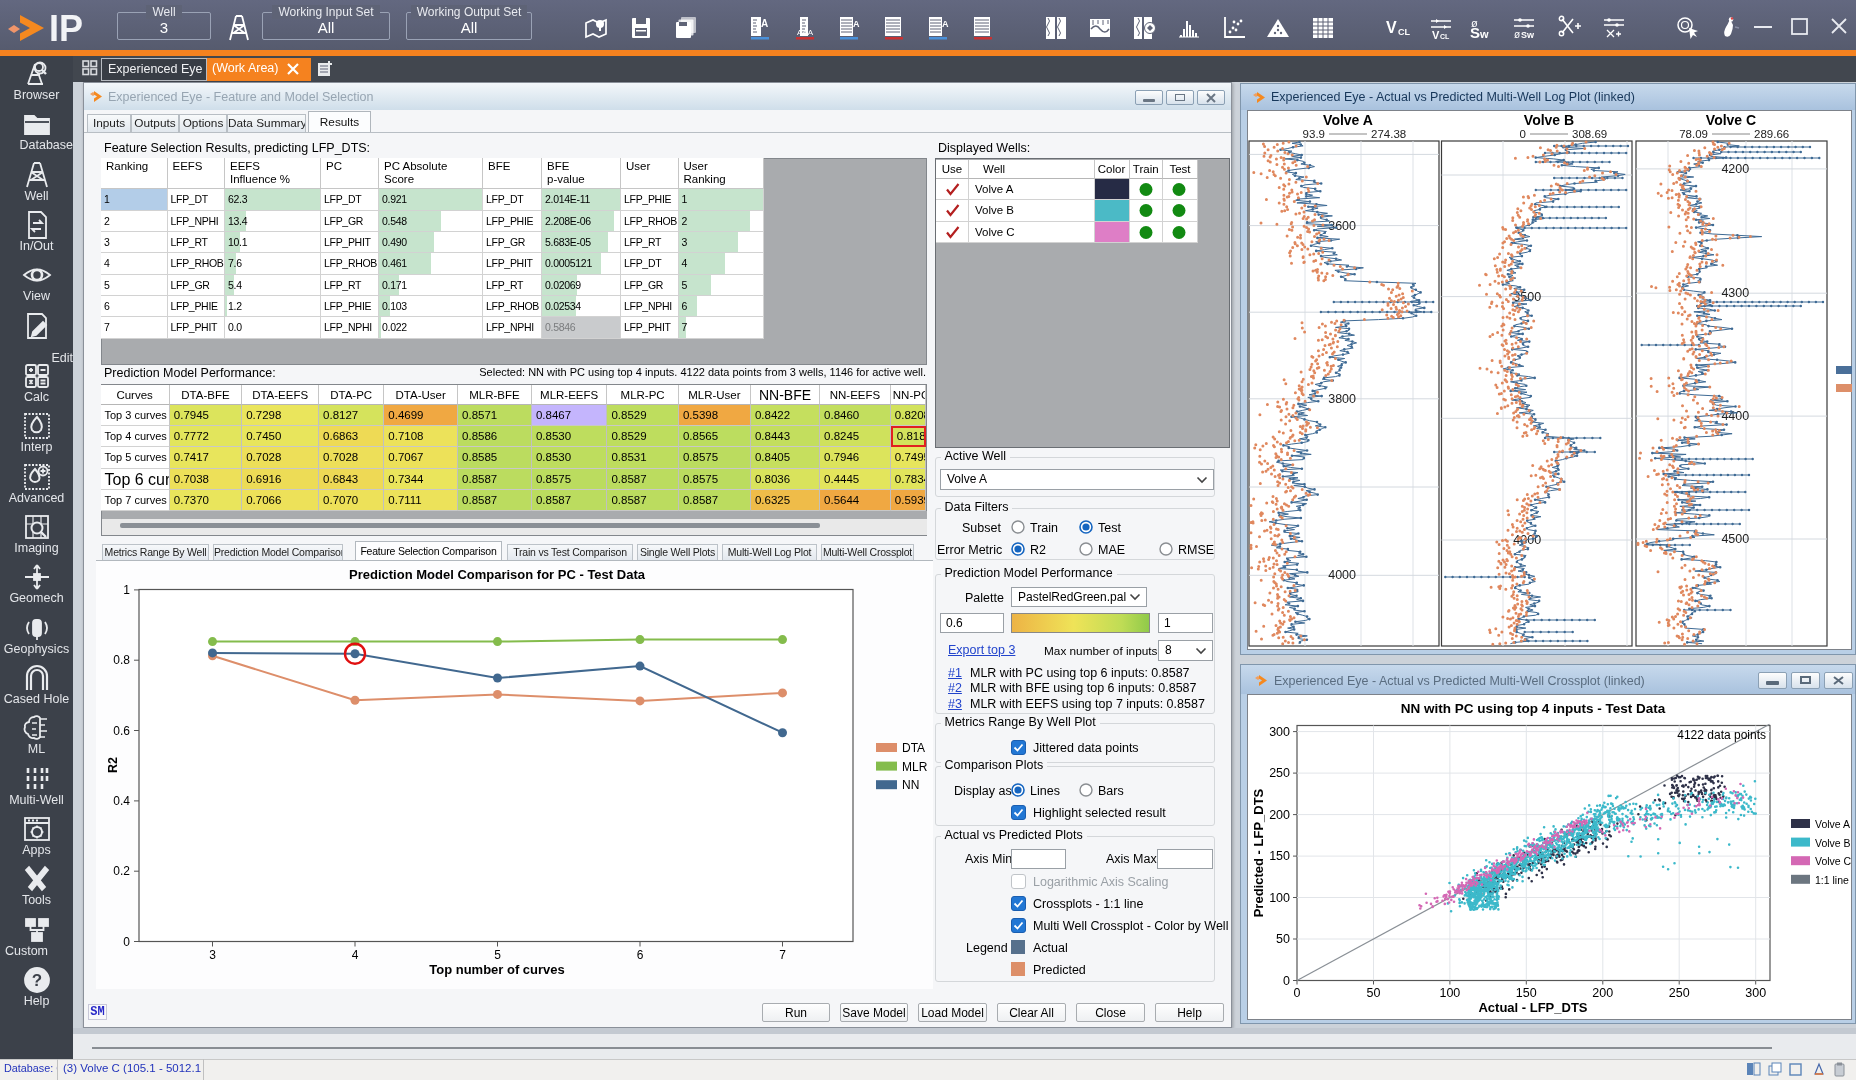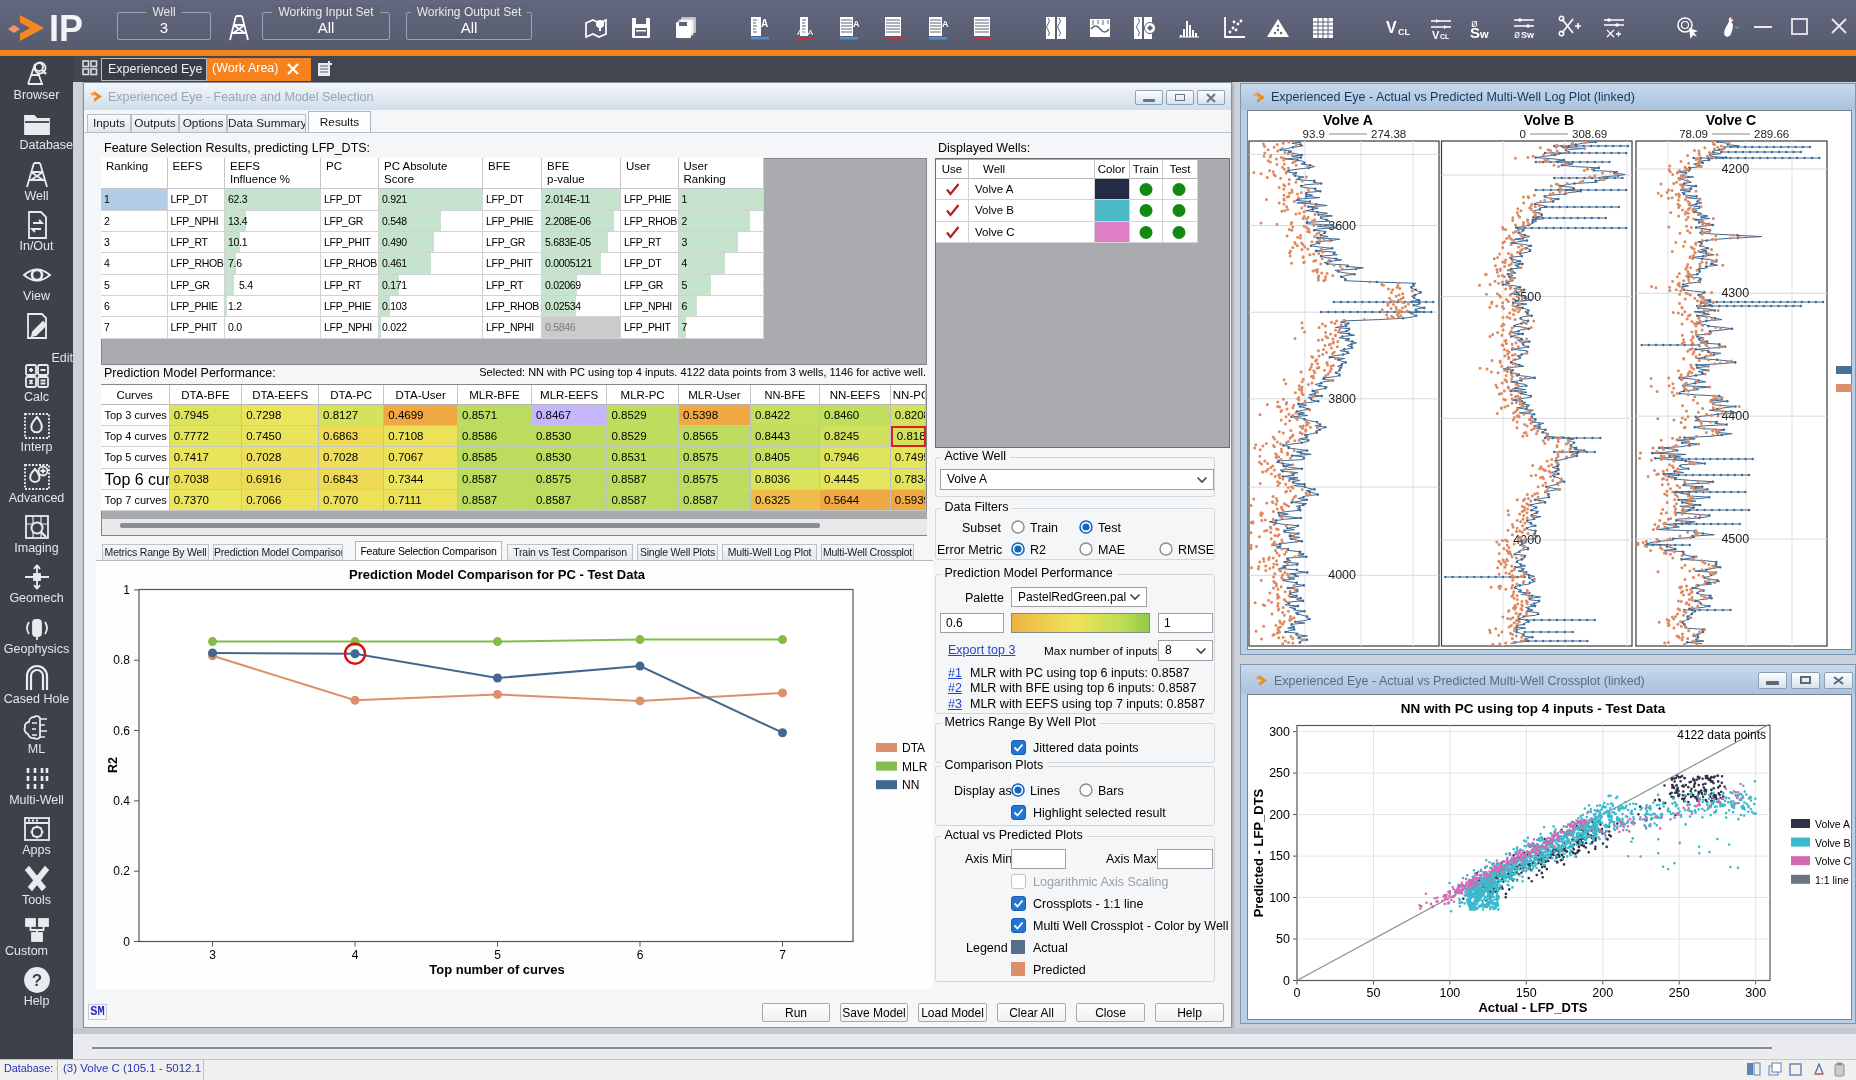--- a/index.html
+++ b/index.html
@@ -396,21 +396,21 @@
 <div class="abs" style="left:167.5px;top:253.29000000000002px;width:57.5px;height:21.33px;border-right:1px solid #d2d2d2;border-bottom:1px solid #d2d2d2;font-size:10.5px;letter-spacing:-0.3px;color:#000;padding-left:3px;line-height:21.33px;overflow:hidden;white-space:nowrap;background:#fff">LFP_RHOB</div>
 <div class="abs" style="left:225px;top:253.29000000000002px;width:96px;height:21.33px;border-right:1px solid #d2d2d2;border-bottom:1px solid #d2d2d2;font-size:10.5px;letter-spacing:-0.3px;color:#000;padding-left:3px;line-height:21.33px;overflow:hidden;white-space:nowrap;background:linear-gradient(to right,#c6e4cd 12%,#fff 12%)">7.6</div>
 <div class="abs" style="left:321px;top:253.29000000000002px;width:58px;height:21.33px;border-right:1px solid #d2d2d2;border-bottom:1px solid #d2d2d2;font-size:10.5px;letter-spacing:-0.3px;color:#000;padding-left:3px;line-height:21.33px;overflow:hidden;white-space:nowrap;background:#fff">LFP_RHOB</div>
 <div class="abs" style="left:379px;top:253.29000000000002px;width:104px;height:21.33px;border-right:1px solid #d2d2d2;border-bottom:1px solid #d2d2d2;font-size:10.5px;letter-spacing:-0.3px;color:#000;padding-left:3px;line-height:21.33px;overflow:hidden;white-space:nowrap;background:linear-gradient(to right,#c6e4cd 50%,#fff 50%)">0.461</div>
 <div class="abs" style="left:483px;top:253.29000000000002px;width:59px;height:21.33px;border-right:1px solid #d2d2d2;border-bottom:1px solid #d2d2d2;font-size:10.5px;letter-spacing:-0.3px;color:#000;padding-left:3px;line-height:21.33px;overflow:hidden;white-space:nowrap;background:#fff">LFP_PHIT</div>
 <div class="abs" style="left:542px;top:253.29000000000002px;width:79px;height:21.33px;border-right:1px solid #d2d2d2;border-bottom:1px solid #d2d2d2;font-size:10.5px;letter-spacing:-0.3px;color:#000;padding-left:3px;line-height:21.33px;overflow:hidden;white-space:nowrap;background:linear-gradient(to right,#c6e4cd 76%,#fff 76%)">0.0005121</div>
 <div class="abs" style="left:621px;top:253.29000000000002px;width:57.5px;height:21.33px;border-right:1px solid #d2d2d2;border-bottom:1px solid #d2d2d2;font-size:10.5px;letter-spacing:-0.3px;color:#000;padding-left:3px;line-height:21.33px;overflow:hidden;white-space:nowrap;background:#fff">LFP_DT</div>
 <div class="abs" style="left:678.5px;top:253.29000000000002px;width:85.0px;height:21.33px;border-right:1px solid #d2d2d2;border-bottom:1px solid #d2d2d2;font-size:10.5px;letter-spacing:-0.3px;color:#000;padding-left:3px;line-height:21.33px;overflow:hidden;white-space:nowrap;background:linear-gradient(to right,#c6e4cd 55%,#fff 55%)">4</div>
 <div class="abs" style="left:101px;top:274.62px;width:66.5px;height:21.33px;border-right:1px solid #d2d2d2;border-bottom:1px solid #d2d2d2;font-size:10.5px;letter-spacing:-0.3px;color:#000;padding-left:3px;line-height:21.33px;overflow:hidden;white-space:nowrap;background:#fff">5</div>
 <div class="abs" style="left:167.5px;top:274.62px;width:57.5px;height:21.33px;border-right:1px solid #d2d2d2;border-bottom:1px solid #d2d2d2;font-size:10.5px;letter-spacing:-0.3px;color:#000;padding-left:3px;line-height:21.33px;overflow:hidden;white-space:nowrap;background:#fff">LFP_GR</div>
-<div class="abs" style="left:225px;top:274.62px;width:96px;height:21.33px;border-right:1px solid #d2d2d2;border-bottom:1px solid #d2d2d2;font-size:10.5px;letter-spacing:-0.3px;color:#000;padding-left:14px;line-height:21.33px;overflow:hidden;white-space:nowrap;background:linear-gradient(to right,#c6e4cd 9%,#fff 9%)">5.4</div>
+<div class="abs" style="left:225px;top:274.62px;width:96px;height:21.33px;border-right:1px solid #d2d2d2;border-bottom:1px solid #d2d2d2;font-size:10.5px;letter-spacing:-0.3px;color:#000;padding-left:3px;line-height:21.33px;overflow:hidden;white-space:nowrap;background:linear-gradient(to right,#c6e4cd 9%,#fff 9%)">5.4</div>
 <div class="abs" style="left:321px;top:274.62px;width:58px;height:21.33px;border-right:1px solid #d2d2d2;border-bottom:1px solid #d2d2d2;font-size:10.5px;letter-spacing:-0.3px;color:#000;padding-left:3px;line-height:21.33px;overflow:hidden;white-space:nowrap;background:#fff">LFP_RT</div>
 <div class="abs" style="left:379px;top:274.62px;width:104px;height:21.33px;border-right:1px solid #d2d2d2;border-bottom:1px solid #d2d2d2;font-size:10.5px;letter-spacing:-0.3px;color:#000;padding-left:3px;line-height:21.33px;overflow:hidden;white-space:nowrap;background:linear-gradient(to right,#c6e4cd 19%,#fff 19%)">0.171</div>
 <div class="abs" style="left:483px;top:274.62px;width:59px;height:21.33px;border-right:1px solid #d2d2d2;border-bottom:1px solid #d2d2d2;font-size:10.5px;letter-spacing:-0.3px;color:#000;padding-left:3px;line-height:21.33px;overflow:hidden;white-space:nowrap;background:#fff">LFP_RT</div>
 <div class="abs" style="left:542px;top:274.62px;width:79px;height:21.33px;border-right:1px solid #d2d2d2;border-bottom:1px solid #d2d2d2;font-size:10.5px;letter-spacing:-0.3px;color:#000;padding-left:3px;line-height:21.33px;overflow:hidden;white-space:nowrap;background:linear-gradient(to right,#c6e4cd 45%,#fff 45%)">0.02069</div>
 <div class="abs" style="left:621px;top:274.62px;width:57.5px;height:21.33px;border-right:1px solid #d2d2d2;border-bottom:1px solid #d2d2d2;font-size:10.5px;letter-spacing:-0.3px;color:#000;padding-left:3px;line-height:21.33px;overflow:hidden;white-space:nowrap;background:#fff">LFP_GR</div>
 <div class="abs" style="left:678.5px;top:274.62px;width:85.0px;height:21.33px;border-right:1px solid #d2d2d2;border-bottom:1px solid #d2d2d2;font-size:10.5px;letter-spacing:-0.3px;color:#000;padding-left:3px;line-height:21.33px;overflow:hidden;white-space:nowrap;background:linear-gradient(to right,#c6e4cd 38%,#fff 38%)">5</div>
 <div class="abs" style="left:101px;top:295.95px;width:66.5px;height:21.33px;border-right:1px solid #d2d2d2;border-bottom:1px solid #d2d2d2;font-size:10.5px;letter-spacing:-0.3px;color:#000;padding-left:3px;line-height:21.33px;overflow:hidden;white-space:nowrap;background:#fff">6</div>
 <div class="abs" style="left:167.5px;top:295.95px;width:57.5px;height:21.33px;border-right:1px solid #d2d2d2;border-bottom:1px solid #d2d2d2;font-size:10.5px;letter-spacing:-0.3px;color:#000;padding-left:3px;line-height:21.33px;overflow:hidden;white-space:nowrap;background:#fff">LFP_PHIE</div>
 <div class="abs" style="left:225px;top:295.95px;width:96px;height:21.33px;border-right:1px solid #d2d2d2;border-bottom:1px solid #d2d2d2;font-size:10.5px;letter-spacing:-0.3px;color:#000;padding-left:3px;line-height:21.33px;overflow:hidden;white-space:nowrap;background:linear-gradient(to right,#c6e4cd 2%,#fff 2%)">1.2</div>
 <div class="abs" style="left:321px;top:295.95px;width:58px;height:21.33px;border-right:1px solid #d2d2d2;border-bottom:1px solid #d2d2d2;font-size:10.5px;letter-spacing:-0.3px;color:#000;padding-left:3px;line-height:21.33px;overflow:hidden;white-space:nowrap;background:#fff">LFP_PHIE</div>
@@ -433,21 +433,21 @@
 <div class="abs" style="left:101px;top:383.5px;width:826px;height:152px;background:#fff;border:1px solid #83878c;overflow:hidden"></div>
 <div class="abs" style="left:100.5px;top:384.5px;width:69.30000000000001px;height:20.5px;background:#fff;border-right:1px solid #c6c6c6;border-bottom:1px solid #b6b6b6;font-size:11.5px;color:#000;text-align:center;line-height:20px;overflow:hidden;white-space:nowrap">Curves</div>
 <div class="abs" style="left:169.8px;top:384.5px;width:72.39999999999998px;height:20.5px;background:#fff;border-right:1px solid #c6c6c6;border-bottom:1px solid #b6b6b6;font-size:11.5px;color:#000;text-align:center;line-height:20px;overflow:hidden;white-space:nowrap">DTA-BFE</div>
 <div class="abs" style="left:242.2px;top:384.5px;width:76.90000000000003px;height:20.5px;background:#fff;border-right:1px solid #c6c6c6;border-bottom:1px solid #b6b6b6;font-size:11.5px;color:#000;text-align:center;line-height:20px;overflow:hidden;white-space:nowrap">DTA-EEFS</div>
 <div class="abs" style="left:319.1px;top:384.5px;width:65.19999999999999px;height:20.5px;background:#fff;border-right:1px solid #c6c6c6;border-bottom:1px solid #b6b6b6;font-size:11.5px;color:#000;text-align:center;line-height:20px;overflow:hidden;white-space:nowrap">DTA-PC</div>
 <div class="abs" style="left:384.3px;top:384.5px;width:73.80000000000001px;height:20.5px;background:#fff;border-right:1px solid #c6c6c6;border-bottom:1px solid #b6b6b6;font-size:11.5px;color:#000;text-align:center;line-height:20px;overflow:hidden;white-space:nowrap">DTA-User</div>
 <div class="abs" style="left:458.1px;top:384.5px;width:73.79999999999995px;height:20.5px;background:#fff;border-right:1px solid #c6c6c6;border-bottom:1px solid #b6b6b6;font-size:11.5px;color:#000;text-align:center;line-height:20px;overflow:hidden;white-space:nowrap">MLR-BFE</div>
 <div class="abs" style="left:531.9px;top:384.5px;width:75.5px;height:20.5px;background:#fff;border-right:1px solid #c6c6c6;border-bottom:1px solid #b6b6b6;font-size:11.5px;color:#000;text-align:center;line-height:20px;overflow:hidden;white-space:nowrap">MLR-EEFS</div>
 <div class="abs" style="left:607.4px;top:384.5px;width:71.5px;height:20.5px;background:#fff;border-right:1px solid #c6c6c6;border-bottom:1px solid #b6b6b6;font-size:11.5px;color:#000;text-align:center;line-height:20px;overflow:hidden;white-space:nowrap">MLR-PC</div>
 <div class="abs" style="left:678.9px;top:384.5px;width:72.0px;height:20.5px;background:#fff;border-right:1px solid #c6c6c6;border-bottom:1px solid #b6b6b6;font-size:11.5px;color:#000;text-align:center;line-height:20px;overflow:hidden;white-space:nowrap">MLR-User</div>
-<div class="abs" style="left:750.9px;top:384.5px;width:69.20000000000005px;height:20.5px;background:#fff;border-right:1px solid #c6c6c6;border-bottom:1px solid #b6b6b6;font-size:11px;color:#000;text-align:center;line-height:20px;overflow:hidden;white-space:nowrap">NN-BFE</div>
+<div class="abs" style="left:750.9px;top:384.5px;width:69.20000000000005px;height:20.5px;background:#fff;border-right:1px solid #c6c6c6;border-bottom:1px solid #b6b6b6;font-size:14px;color:#000;text-align:center;line-height:20px;overflow:hidden;white-space:nowrap">NN-BFE</div>
 <div class="abs" style="left:820.1px;top:384.5px;width:70.69999999999993px;height:20.5px;background:#fff;border-right:1px solid #c6c6c6;border-bottom:1px solid #b6b6b6;font-size:11.5px;color:#000;text-align:center;line-height:20px;overflow:hidden;white-space:nowrap">NN-EEFS</div>
 <div class="abs" style="left:890.8px;top:384.5px;width:35.200000000000045px;height:20.5px;background:#fff;border-right:1px solid #c6c6c6;border-bottom:1px solid #b6b6b6;font-size:11.5px;color:#000;text-align:left;padding-left:2px;line-height:20px;overflow:hidden;white-space:nowrap">NN-PC</div>
 <div class="abs" style="left:100.5px;top:405.0px;width:69.30000000000001px;height:21.2px;background:#fff;border-right:1px solid #c6c6c6;border-bottom:1px solid #d2d2d2;font-size:11px;padding-left:4px;line-height:21.2px;white-space:nowrap;overflow:hidden">Top 3 curves</div>
 <div class="abs" style="left:169.8px;top:405.0px;width:72.39999999999998px;height:21.2px;background:rgb(220,228,92);border-right:1px solid #c0c0c0;border-bottom:1px solid #c8c8c8;line-height:21.2px;font-size:11.5px;padding-left:4px;overflow:hidden">0.7945</div>
 <div class="abs" style="left:242.2px;top:405.0px;width:76.90000000000003px;height:21.2px;background:rgb(234,229,92);border-right:1px solid #c0c0c0;border-bottom:1px solid #c8c8c8;line-height:21.2px;font-size:11.5px;padding-left:4px;overflow:hidden">0.7298</div>
 <div class="abs" style="left:319.1px;top:405.0px;width:65.19999999999999px;height:21.2px;background:rgb(213,227,92);border-right:1px solid #c0c0c0;border-bottom:1px solid #c8c8c8;line-height:21.2px;font-size:11.5px;padding-left:4px;overflow:hidden">0.8127</div>
 <div class="abs" style="left:384.3px;top:405.0px;width:73.80000000000001px;height:21.2px;background:rgb(240,168,66);border-right:1px solid #c0c0c0;border-bottom:1px solid #c8c8c8;line-height:21.2px;font-size:11.5px;padding-left:4px;overflow:hidden">0.4699</div>
 <div class="abs" style="left:458.1px;top:405.0px;width:73.79999999999995px;height:21.2px;background:rgb(188,220,95);border-right:1px solid #c0c0c0;border-bottom:1px solid #c8c8c8;line-height:21.2px;font-size:11.5px;padding-left:4px;overflow:hidden">0.8571</div>
 <div class="abs" style="left:531.9px;top:405.0px;width:75.5px;height:21.2px;background:#c4b5fd;border-right:1px solid #c0c0c0;border-bottom:1px solid #c8c8c8;line-height:21.2px;font-size:11.5px;padding-left:4px;overflow:hidden">0.8467</div>
 <div class="abs" style="left:607.4px;top:405.0px;width:71.5px;height:21.2px;background:rgb(190,221,94);border-right:1px solid #c0c0c0;border-bottom:1px solid #c8c8c8;line-height:21.2px;font-size:11.5px;padding-left:4px;overflow:hidden">0.8529</div>

